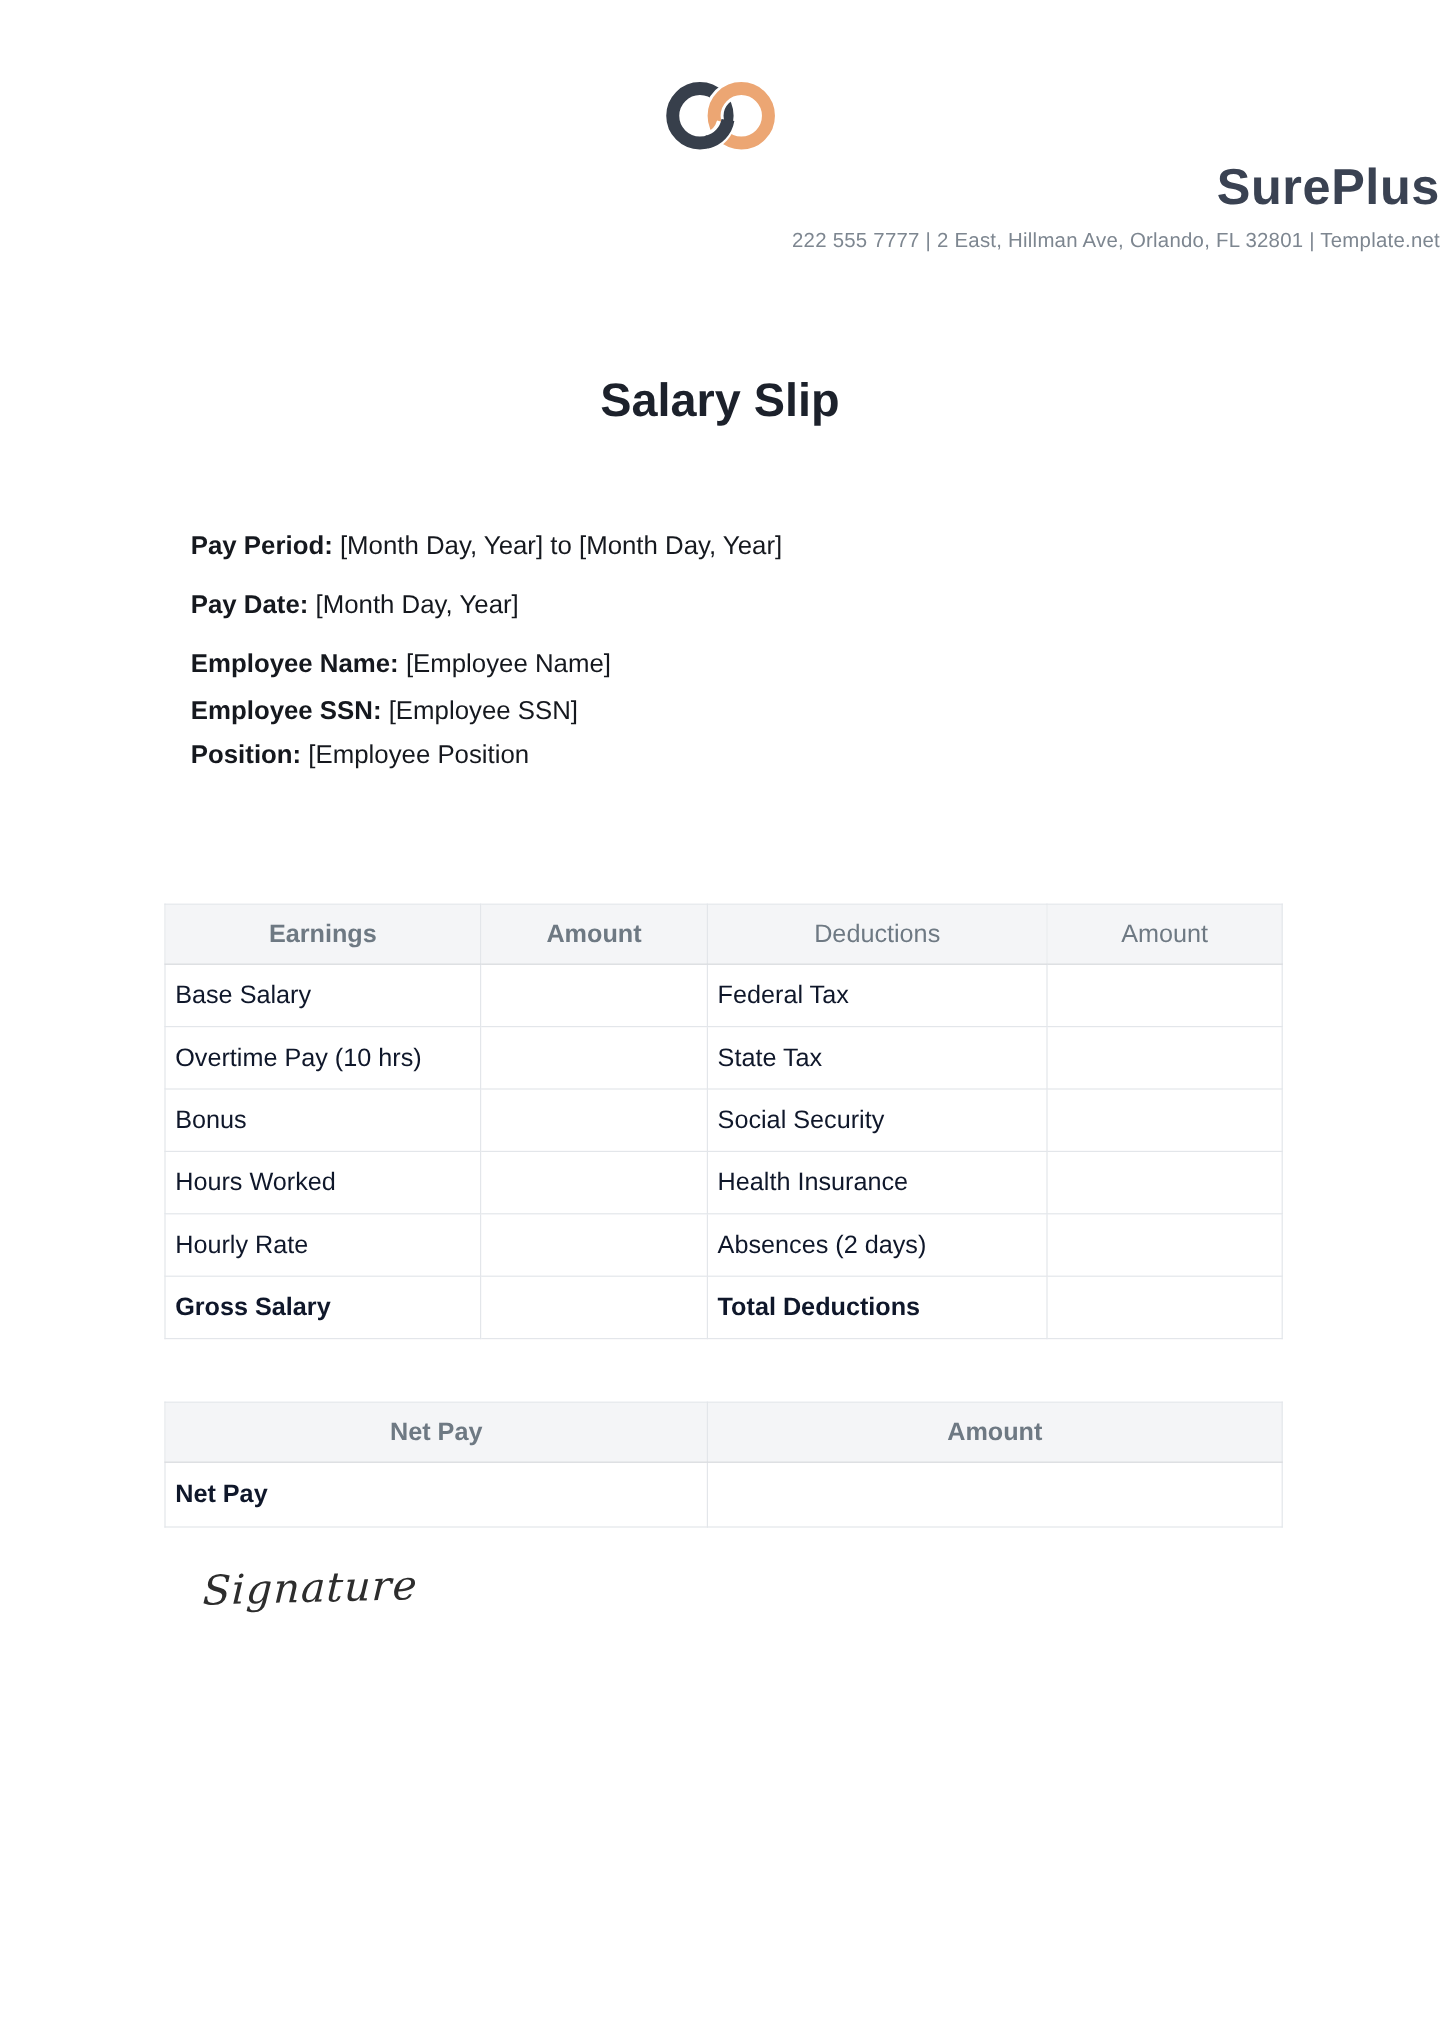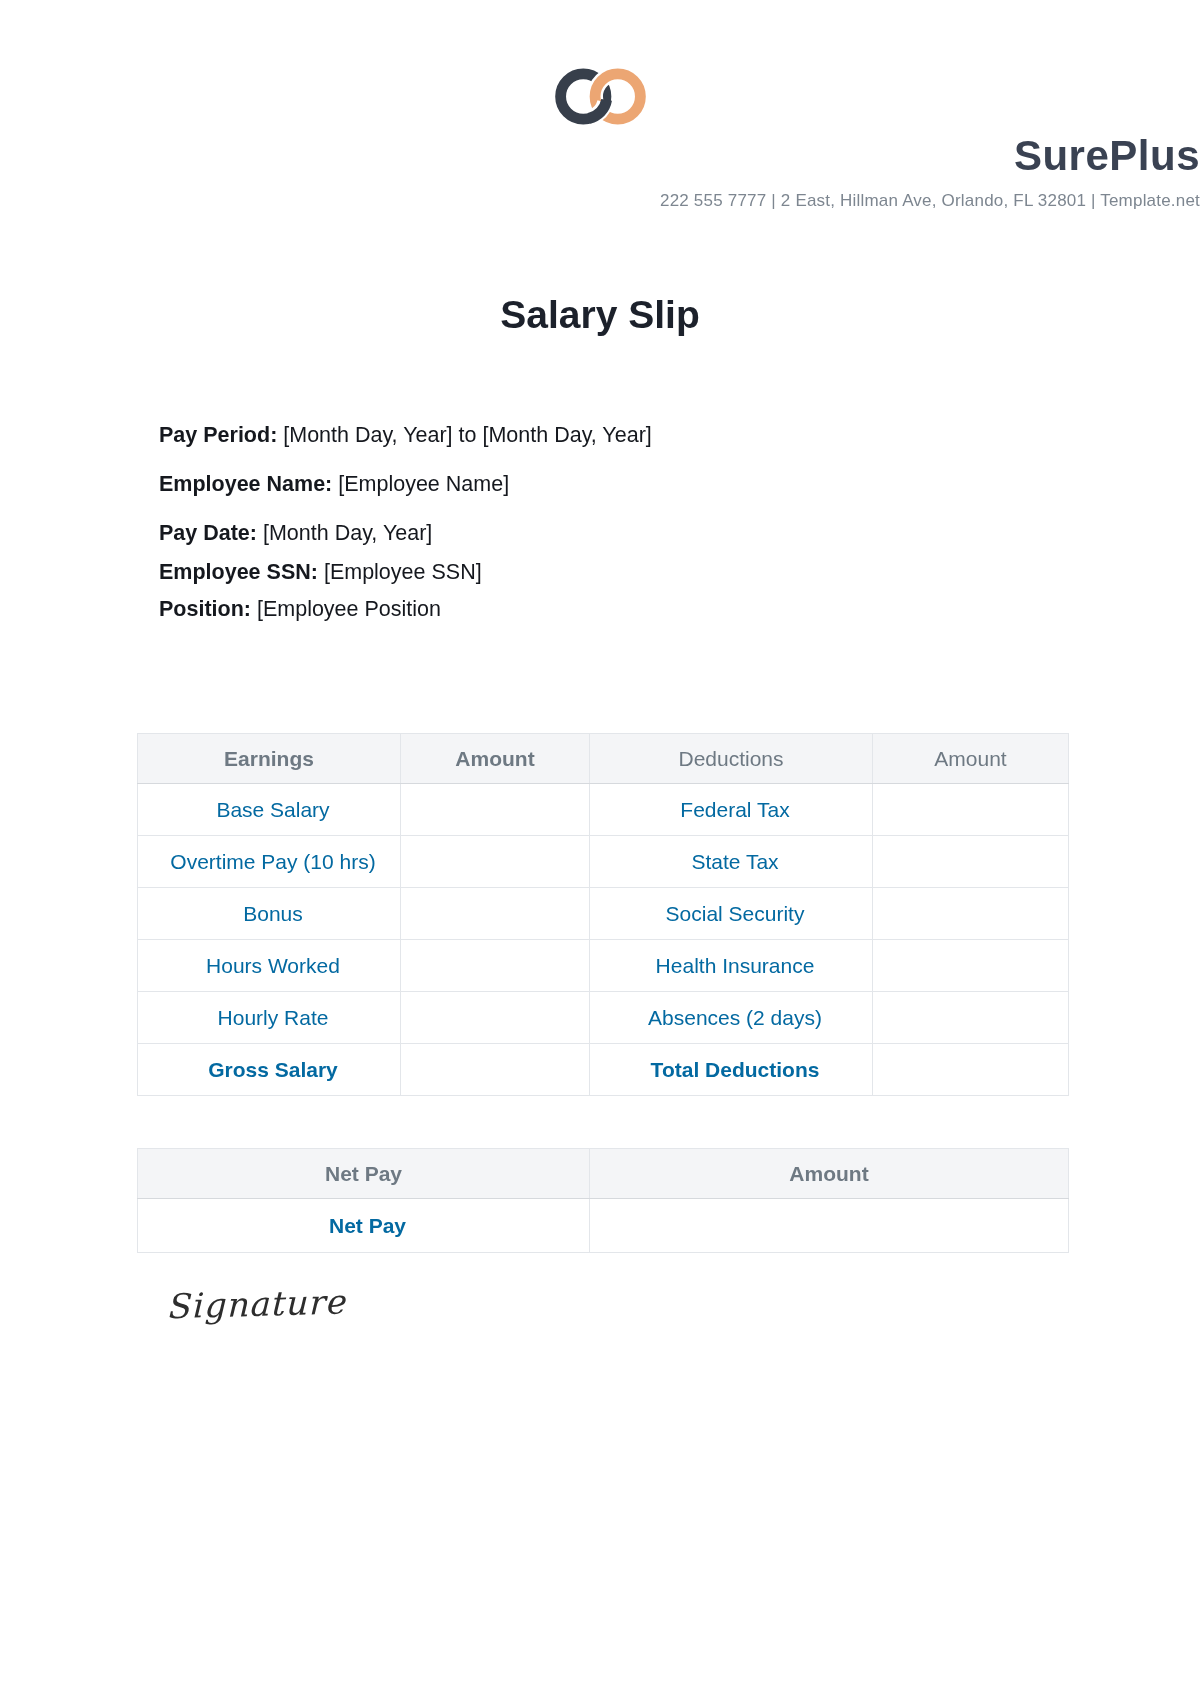--- a/index.html
+++ b/index.html
@@ -25,21 +25,21 @@
   }
   .tagline {
     margin-top: 12px;
     font-size: 17px;
     color: #7d8690;
     letter-spacing: 0.2px;
     line-height: 20px;
   }
   
   .doc-title {
-    margin-top: 80px;
+    margin-top: 100px;
     text-align: center;
     font-size: 39px;
     font-weight: 700;
     color: #1c212b;
     line-height: 47px;
   }
   
   .content { padding-left: 137px; padding-right: 132px; }
   .info-block { margin-top: 84px; margin-left: 22px; }
   .info-line { margin: 0; font-size: 21.5px; line-height: 27px; color: #15181e; }
@@ -66,21 +66,21 @@
   table.slip thead th {
     background: #f4f5f7;
     color: #6e7983;
     font-weight: 400;
     text-align: center;
     height: 49px;
     padding: 0;
     border-bottom: 1px solid #d6d9dd;
   }
   table.slip thead th.hdr-bold { font-weight: 700; }
-  table.slip tbody td { height: 51px; color: #0369a1; text-align: center; }
+  table.slip tbody td { height: 51px; color: #0f172a; }
   table.slip tbody tr.total-row td { font-weight: 700; }
   table.earnings { margin-top: 110px; padding-left: 12px; }
   table.netpay { margin-top: 52px; padding-left: 28px; }
   table.netpay tbody td { height: 53px; font-weight: 700; }
   
   .sig-label {
     margin-top: 56px;
     font-size: 21.5px;
     font-weight: 700;
     line-height: 27px;
@@ -122,26 +122,26 @@
   <div class="doc-title">Salary Slip</div>
 
   <div class="content">
 
     <div class="info-block">
       <p class="info-line">
         <span class="lbl">Pay Period:</span>
         <span>[Month Day, Year] to [Month Day, Year]</span>
       </p>
       <p class="info-line mt-lg">
+        <span class="lbl">Pay Date:</span>
+        <span>[Month Day, Year]</span>
+      </p>
+      <p class="info-line mt-lg">
         <span class="lbl">Employee Name:</span>
         <span>[Employee Name]</span>
-      </p>
-      <p class="info-line mt-lg">
-        <span class="lbl">Pay Date:</span>
-        <span>[Month Day, Year]</span>
       </p>
       <p class="info-line mt-sm">
         <span class="lbl">Employee SSN:</span>
         <span>[Employee SSN]</span>
       </p>
       <p class="info-line mt-xs">
         <span class="lbl">Position:</span>
         <span>[Employee Position</span>
       </p>
     </div>

